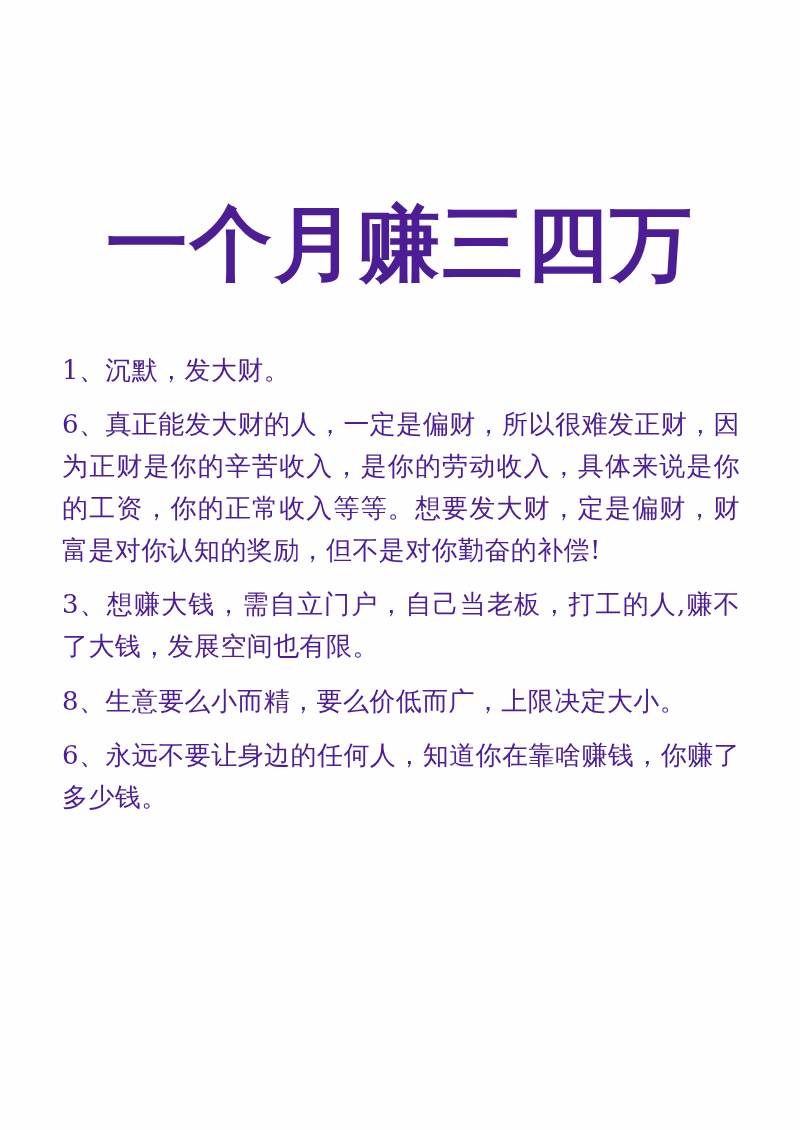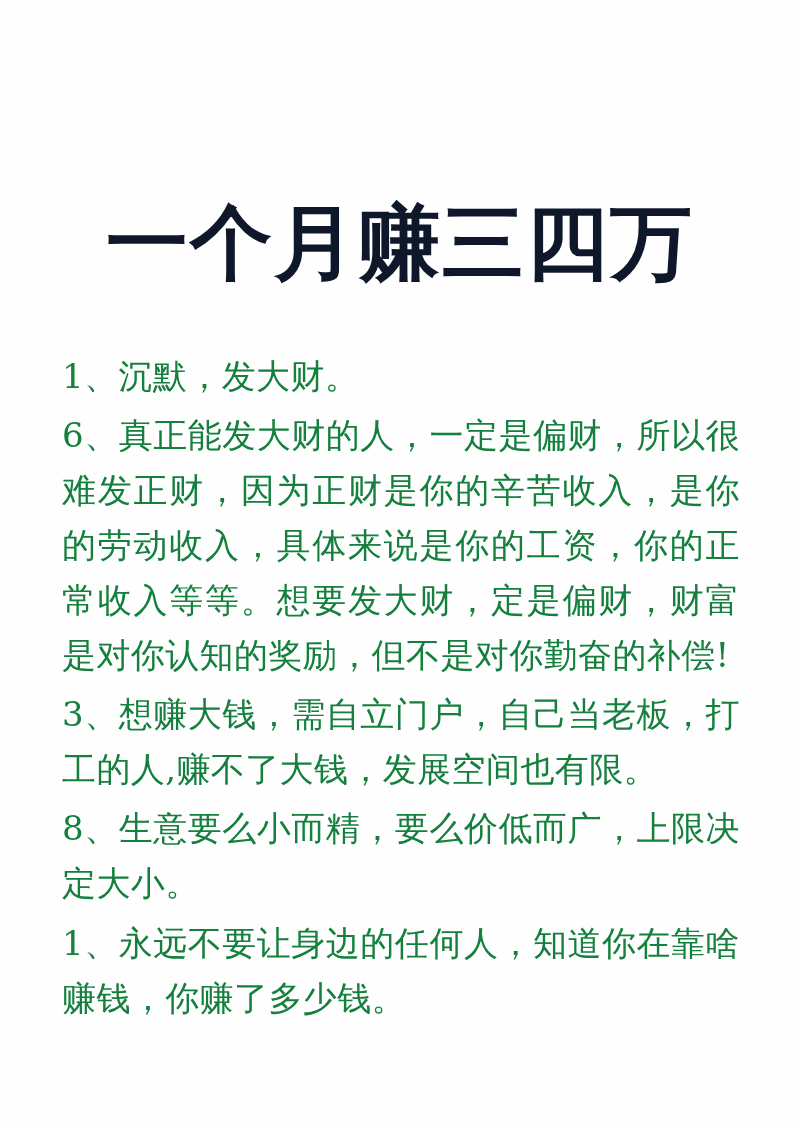--- a/index.html
+++ b/index.html
@@ -19,54 +19,54 @@
     width: 800px;
     height: 1130px;
     background: #fefefe;
     box-sizing: border-box;
   }
   .title-block {
     padding-top: 196px;
     text-align: center;
   }
   .title-line {
-    font-family: Liberation Serif, serif;
+    font-family: Liberation Sans, sans-serif;
     font-weight: 700;
     font-size: 82px;
     line-height: 1.18;
     letter-spacing: 2px;
-    color: #0f172a;
+    color: #4c1d95;
     white-space: nowrap;
   }
   .title-line.second {
     margin-top: 2px;
   }
   .body-block {
     margin: 56px 60px 0 62px;
   }
   .para {
     font-family: "DejaVu Serif", "Liberation Serif", serif;
-    font-size: 34px;
+    font-size: 26px;
     line-height: 1.62;
-    color: #15803d;
+    color: #4c1d95;
     letter-spacing: 0.4px;
     text-align: justify;
-    margin: 4px 0 2px 0;
+    margin: 12px 0 2px 0;
   }
 </style>
 </head>
 <body>
 
 <div class="page">
 
   <div class="title-block">
     <div class="title-line">一个月赚三四万</div>
   </div>
 
   <div class="body-block">
     <p class="para">1、沉默，发大财。</p>
     <p class="para">6、真正能发大财的人，一定是偏财，所以很难发正财，因为正财是你的辛苦收入，是你的劳动收入，具体来说是你的工资，你的正常收入等等。想要发大财，定是偏财，财富是对你认知的奖励，但不是对你勤奋的补偿!</p>
     <p class="para">3、想赚大钱，需自立门户，自己当老板，打工的人,赚不了大钱，发展空间也有限。</p>
     <p class="para">8、生意要么小而精，要么价低而广，上限决定大小。</p>
-    <p class="para">1、永远不要让身边的任何人，知道你在靠啥赚钱，你赚了多少钱。</p>
+    <p class="para">6、永远不要让身边的任何人，知道你在靠啥赚钱，你赚了多少钱。</p>
   </div>
 
 </div>
 
 </body></html>

